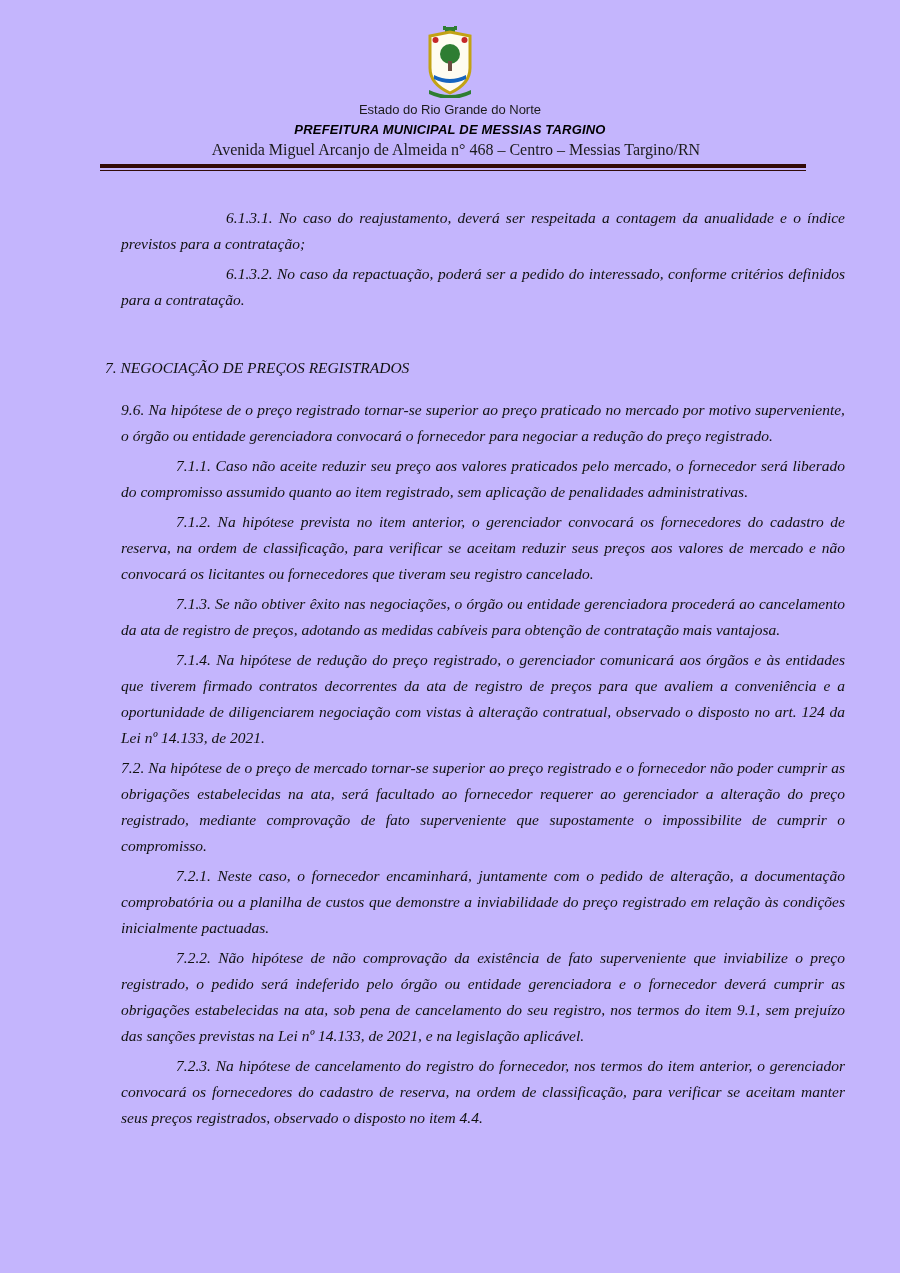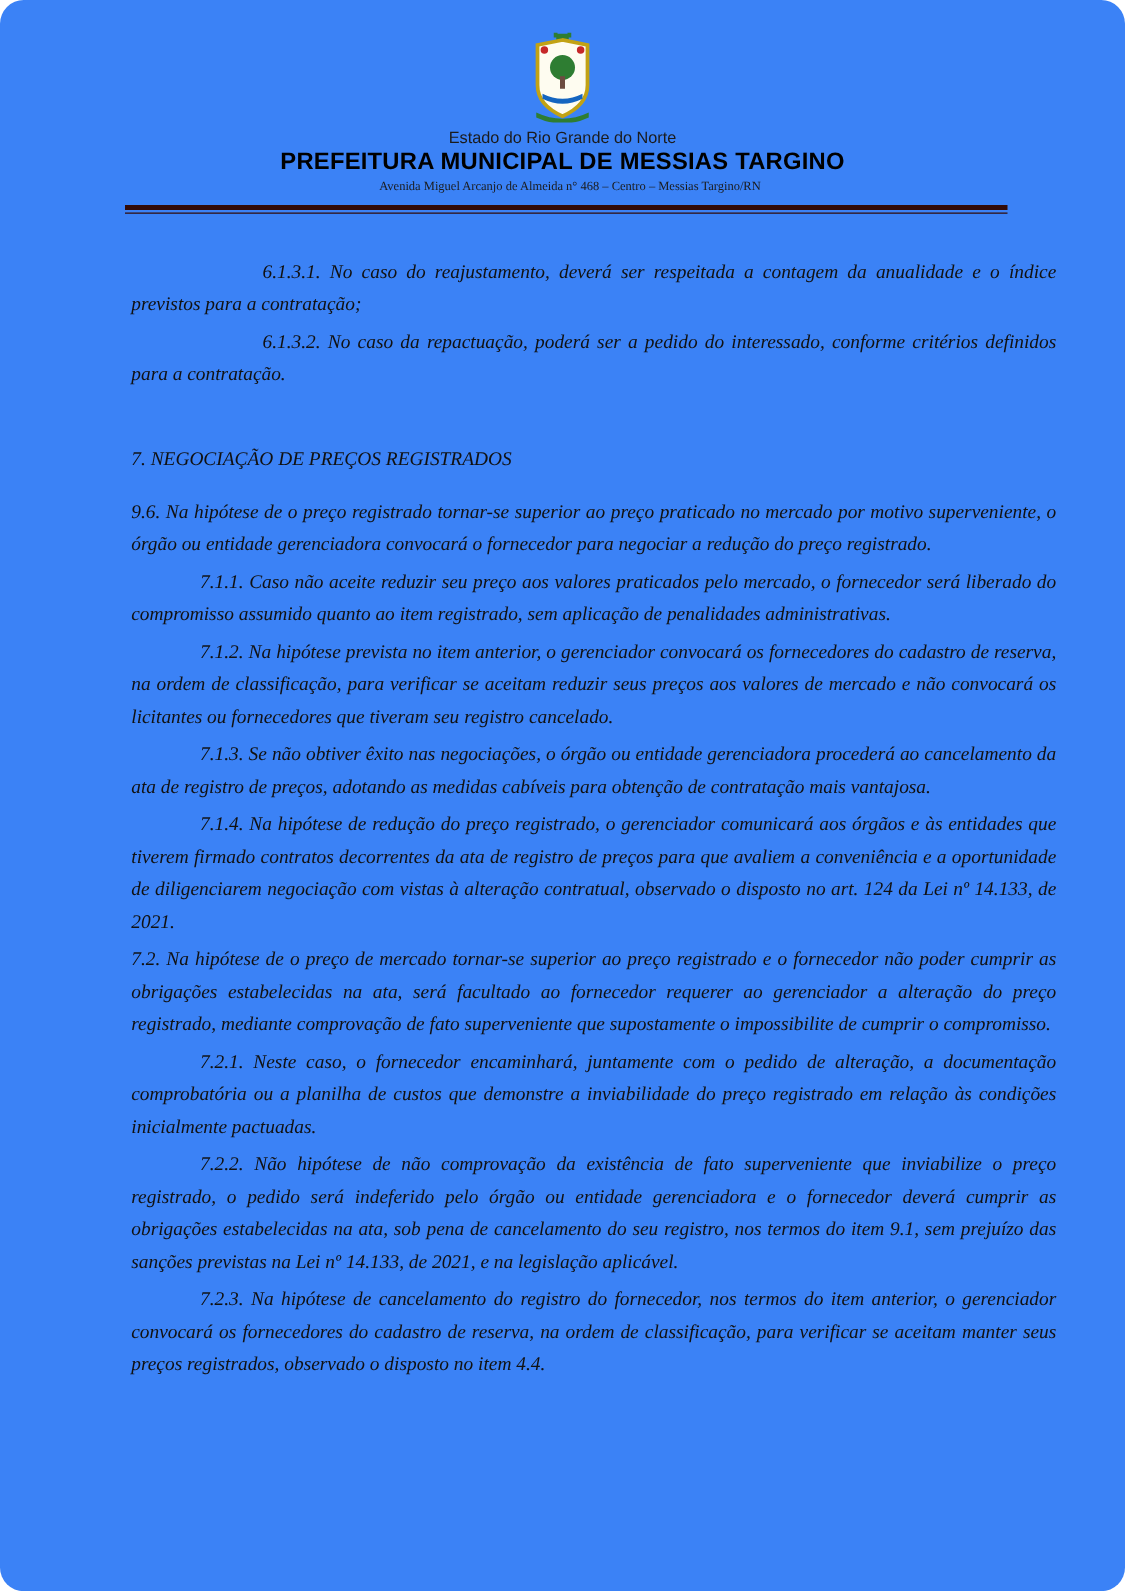--- a/index.html
+++ b/index.html
@@ -4,52 +4,52 @@
 <style>
   html, body {
     margin: 0;
     padding: 0;
     background: #ffffff;
   }
   .page {
     position: relative;
     width: 900px;
     height: 1273px;
-    background: #3b82f6;
+    background: #c4b5fd;
     overflow: hidden;
     font-family: "Liberation Serif", serif;
     color: #111111;
-    border-radius: 19px;
   }
   
   .letterhead {
     padding-top: 26px;
     text-align: center;
   }
   .logo-wrap {
     display: flex;
     justify-content: center;
     margin-bottom: 4px;
   }
   .state-line {
     font-family: "Liberation Sans", sans-serif;
     font-size: 13px;
     color: #1b1b1b;
     line-height: 16px;
   }
   .muni-title {
     font-family: "Liberation Sans", sans-serif;
-    font-size: 19px;
+    font-size: 13px;
     font-weight: bold;
     color: #000000;
     line-height: 24px;
     letter-spacing: 0.2px;
+    font-style: italic;
   }
   .addr-line {
-    font-size: 10px;
+    font-size: 16px;
     color: #1b1b1b;
     line-height: 16px;
     padding-left: 12px;
   }
   .cnpj-line {
     font-size: 12px;
     color: #47201a;
     line-height: 16px;
   }
   .header-divider {
@@ -61,21 +61,21 @@
   .header-divider .thin  { border-top: 1px solid #320b08; margin-top: 2px; }
   
   .doc-body {
     margin: 34px 55px 0 105px;
     font-style: italic;
     font-size: 15.5px;
     line-height: 26px;
     text-align: justify;
   }
   .doc-body p {
-    margin: 0 0 4px 0;
+    margin: 0 0 4px 16px;
   }
   .indent-xl { text-indent: 105px; }
   .indent-md { text-indent: 55px; }
   .no-indent { text-indent: 0; }
   .section-heading {
     font-weight: normal;
     margin: 42px 0 16px 0 !important;
     text-indent: 0;
     text-align: left;
   }

